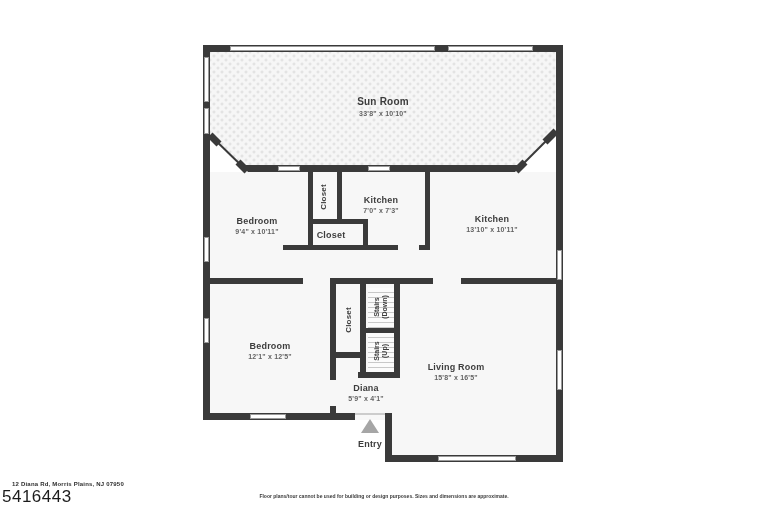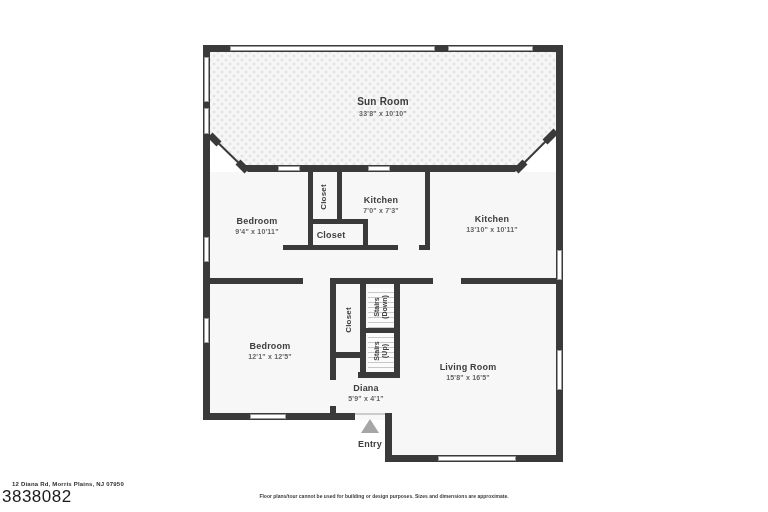--- a/index.html
+++ b/index.html
@@ -153,26 +153,26 @@
   <div class="stairs-label" style="left:381px;top:351px;">
     <div>Stairs</div>
     <div>(Up)</div>
   </div>
 
   <div class="room-label" style="left:366px;top:393px;">
     <div class="room-name">Diana</div>
     <div class="room-dims">5'9" x 4'1"</div>
   </div>
 
-  <div class="room-label" style="left:468px;top:372px;">
+  <div class="room-label" style="left:456px;top:372px;">
     <div class="room-name">Living Room</div>
     <div class="room-dims">15'8" x 16'5"</div>
   </div>
 
   <div class="room-label" style="left:370px;top:445px;text-align:center;">
     <div class="room-name">Entry</div>
   </div>
 
 </div>
 
 <div class="footer-address">12 Diana Rd, Morris Plains, NJ 07950</div>
-<div class="footer-number">3838082</div>
+<div class="footer-number">5416443</div>
 <div class="footer-disclaimer">Floor plans/tour cannot be used for building or design purposes. Sizes and dimensions are approximate.</div>
 
 </body></html>

